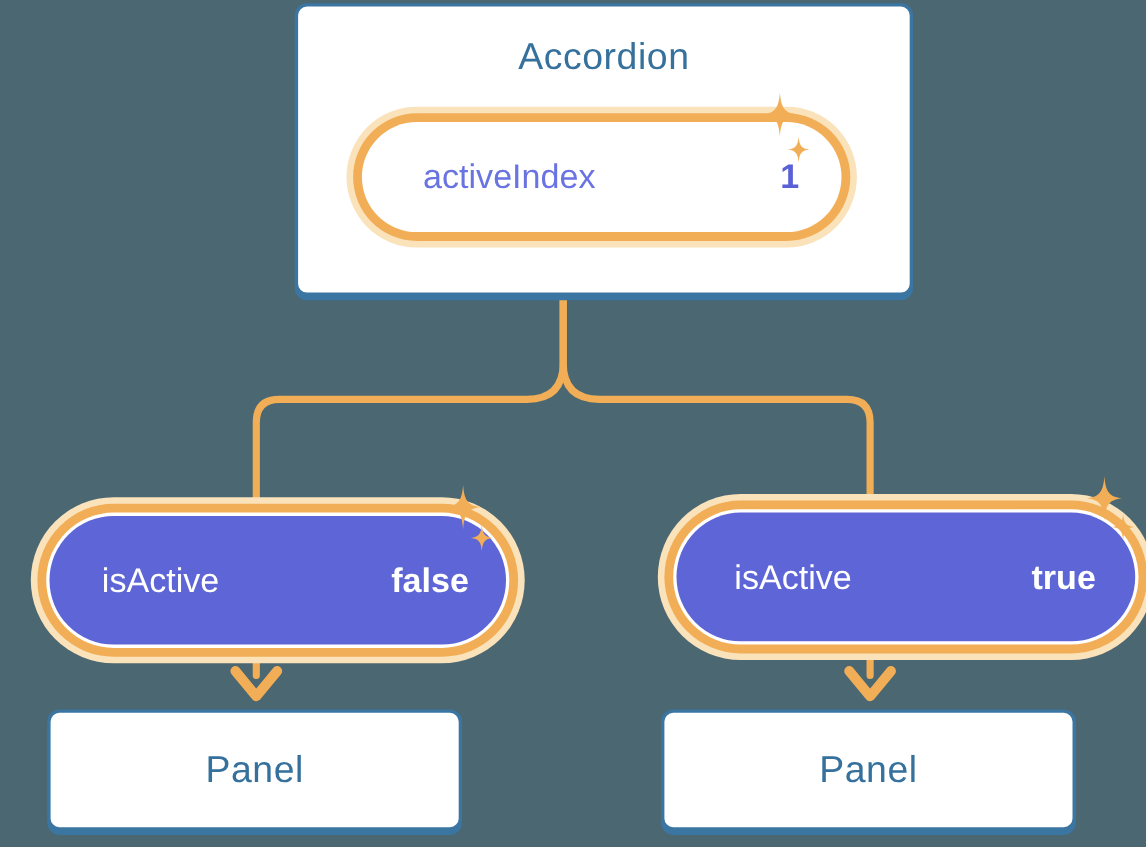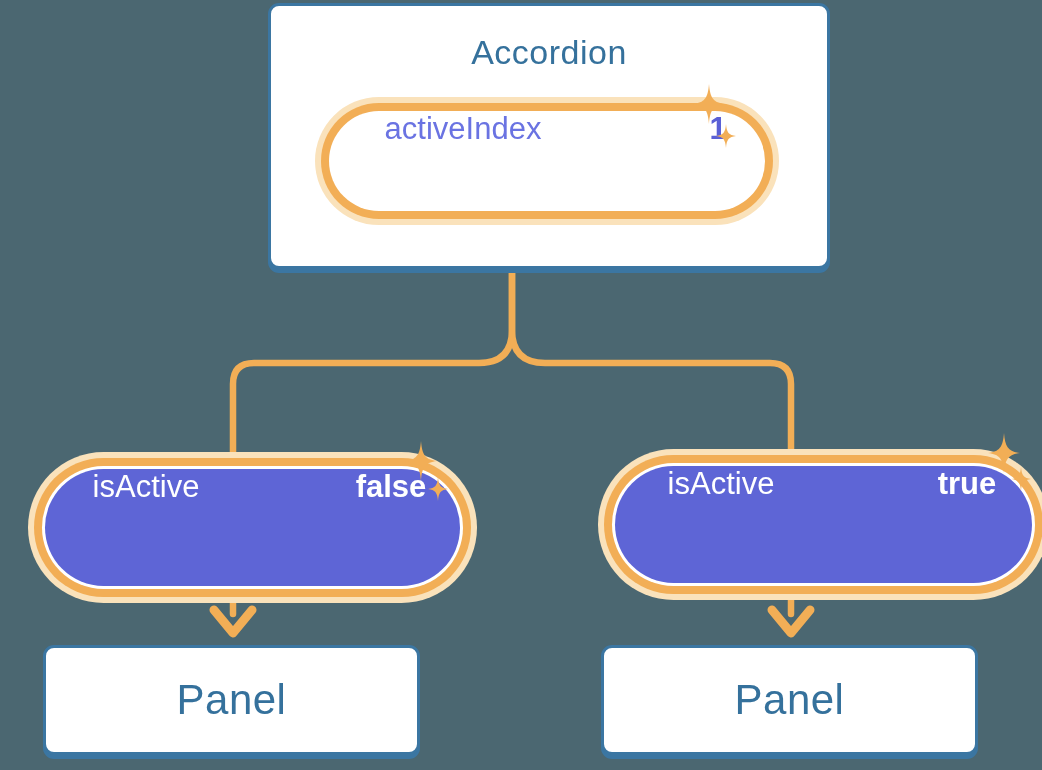--- a/index.html
+++ b/index.html
@@ -32,21 +32,21 @@
     box-shadow:0 4px 0 var(--card-border);
   }
   .accordion-card{left:268px; top:3px; width:562px; height:266px;}
   .card-title{
     text-align:center; margin-top:27px;
     font-size:34px; color:var(--card-text); letter-spacing:.5px;
   }
   .panel-card{
     width:377px; height:110px;
     display:flex; align-items:center; justify-content:center;
-    font-size:42px; color:var(--card-text); letter-spacing:.5px;
+    font-size:34px; color:var(--card-text); letter-spacing:.5px;
   }
   .panel-left{left:43px; top:645px;}
   .panel-right{left:601px; top:645px;}
 
   
   .pill-glow{
     position:absolute; z-index:3;
     background:var(--accent-orange-glow);
     border-radius:100px; padding:6px;
   }
@@ -54,21 +54,21 @@
   .state-pill .pill-glow{position:relative;}
   .pill-orange{
     background:var(--accent-orange);
     border-radius:94px; padding:8px;
   }
   .pill-whitering{
     background:var(--card-bg);
     border-radius:86px; padding:3px;
   }
   .pill-inner{
-    display:flex; align-items:flex-start;
+    display:flex; align-items:center;
     border-radius:80px; overflow:hidden;gap:36px;
   }
   .white-inner{background:var(--card-bg); height:100px;}
   .purple-inner{background:var(--pill-purple); height:117px;}
   .pill-key,.pill-val{
     display:flex; align-items:center; justify-content:center;
     font-size:31px;
   }
   .white-inner .pill-key{width:268px; color:var(--pill-key-text);}
   .white-inner .pill-val{width:94px; color:var(--pill-value-text); font-weight:bold;}

